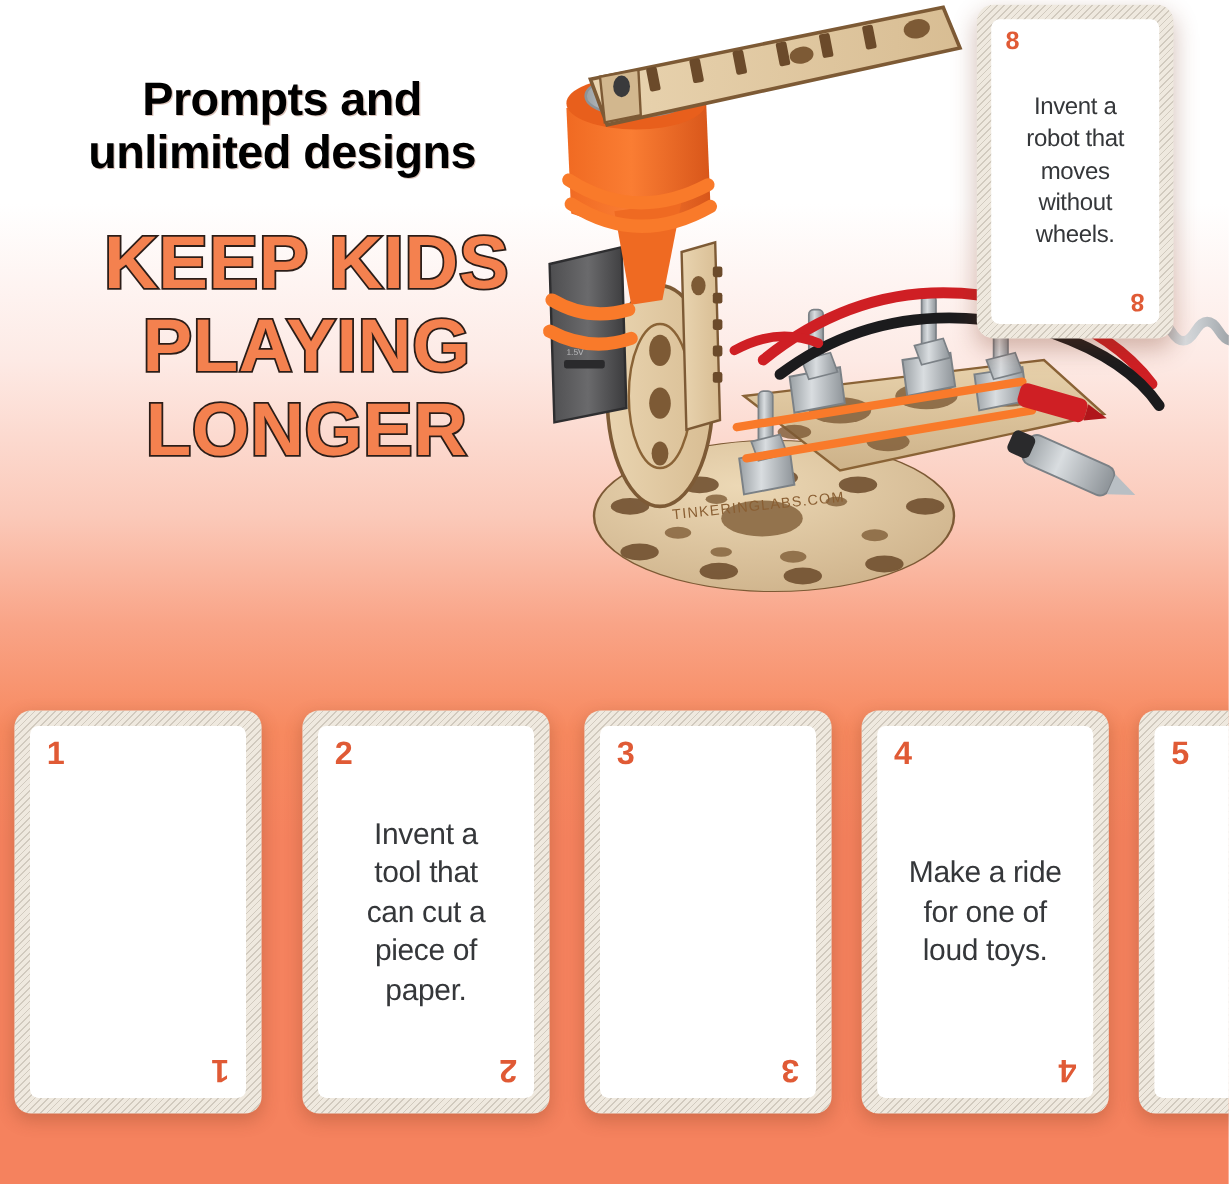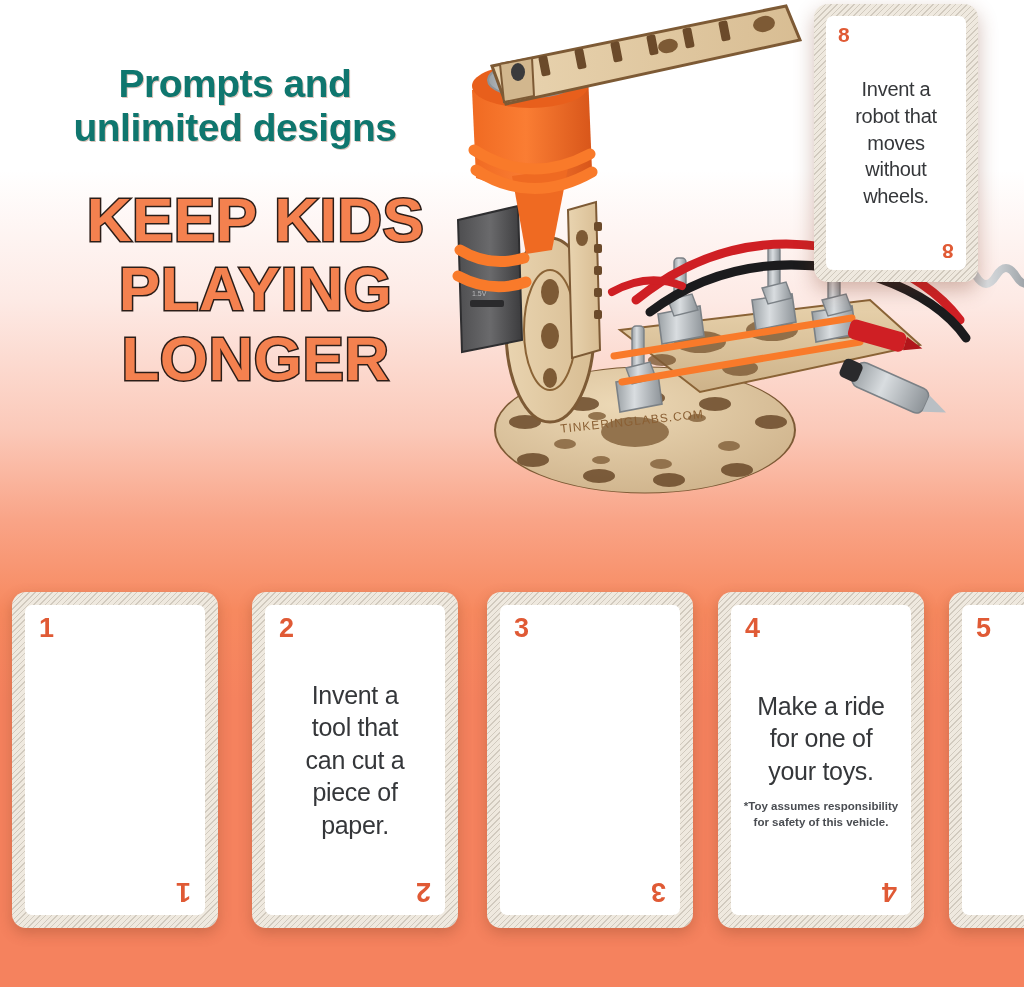--- a/index.html
+++ b/index.html
@@ -18,21 +18,21 @@
       #fdeae5 300px,
       #fbc9b9 430px,
       #f9a487 520px,
       #f7895f 610px,
       #f5825e 700px,#f5825e 987px);
   }
 
   
   .headline{position:absolute;left:0;top:62px;width:470px;text-align:center;}
   .kicker{
-    color:#0f766e;font-weight:bold;font-size:39px;line-height:1.14;
+    color:#000000;font-weight:bold;font-size:39px;line-height:1.14;
     letter-spacing:-0.5px;
     text-shadow:1px 1px 0 rgba(140,60,30,.30);
     white-space:pre-line;
   }
   .big-title{
     margin-top:34px;
     font-weight:bold;font-size:62px;line-height:1.12;
     letter-spacing:0.5px;
     color:#f4814f;
     -webkit-text-stroke:3px #2b1d18;
@@ -330,23 +330,21 @@
       <div class="card-num num-tl">3</div>
       <div class="card-num num-br">3</div>
     </div>
   </div>
 
   <div class="card row-card" id="card4">
     <div class="card-inner">
       <div class="card-num num-tl">4</div>
       <div class="card-text">Make a ride
 for one of
-your toys.</div>
-      <div class="card-foot">*Toy assumes responsibility
-for safety of this vehicle.</div>
+loud toys.</div>
       <div class="card-num num-br">4</div>
     </div>
   </div>
 
   <div class="card row-card" id="card5">
     <div class="card-inner">
       <div class="card-num num-tl">5</div>
       <div class="card-text">C
 sor
 tha

